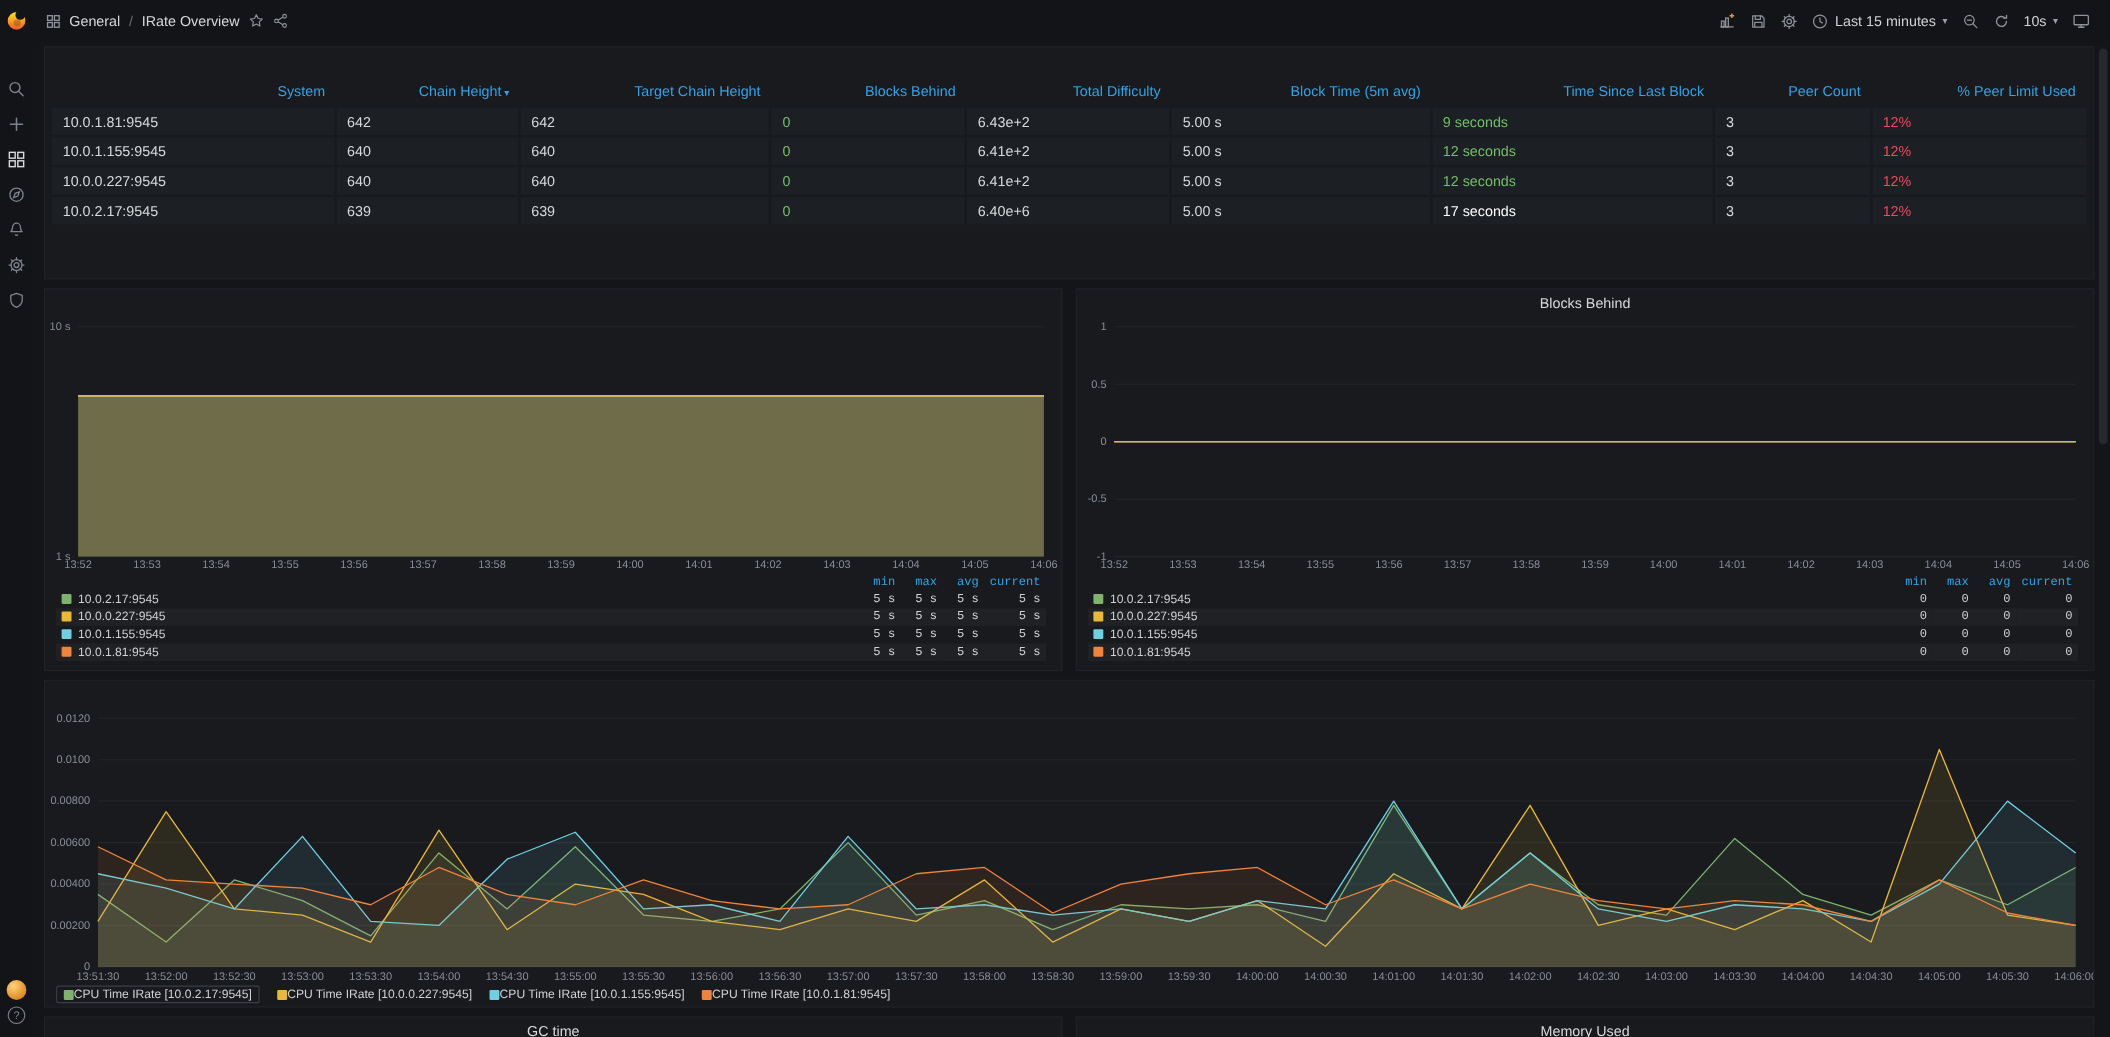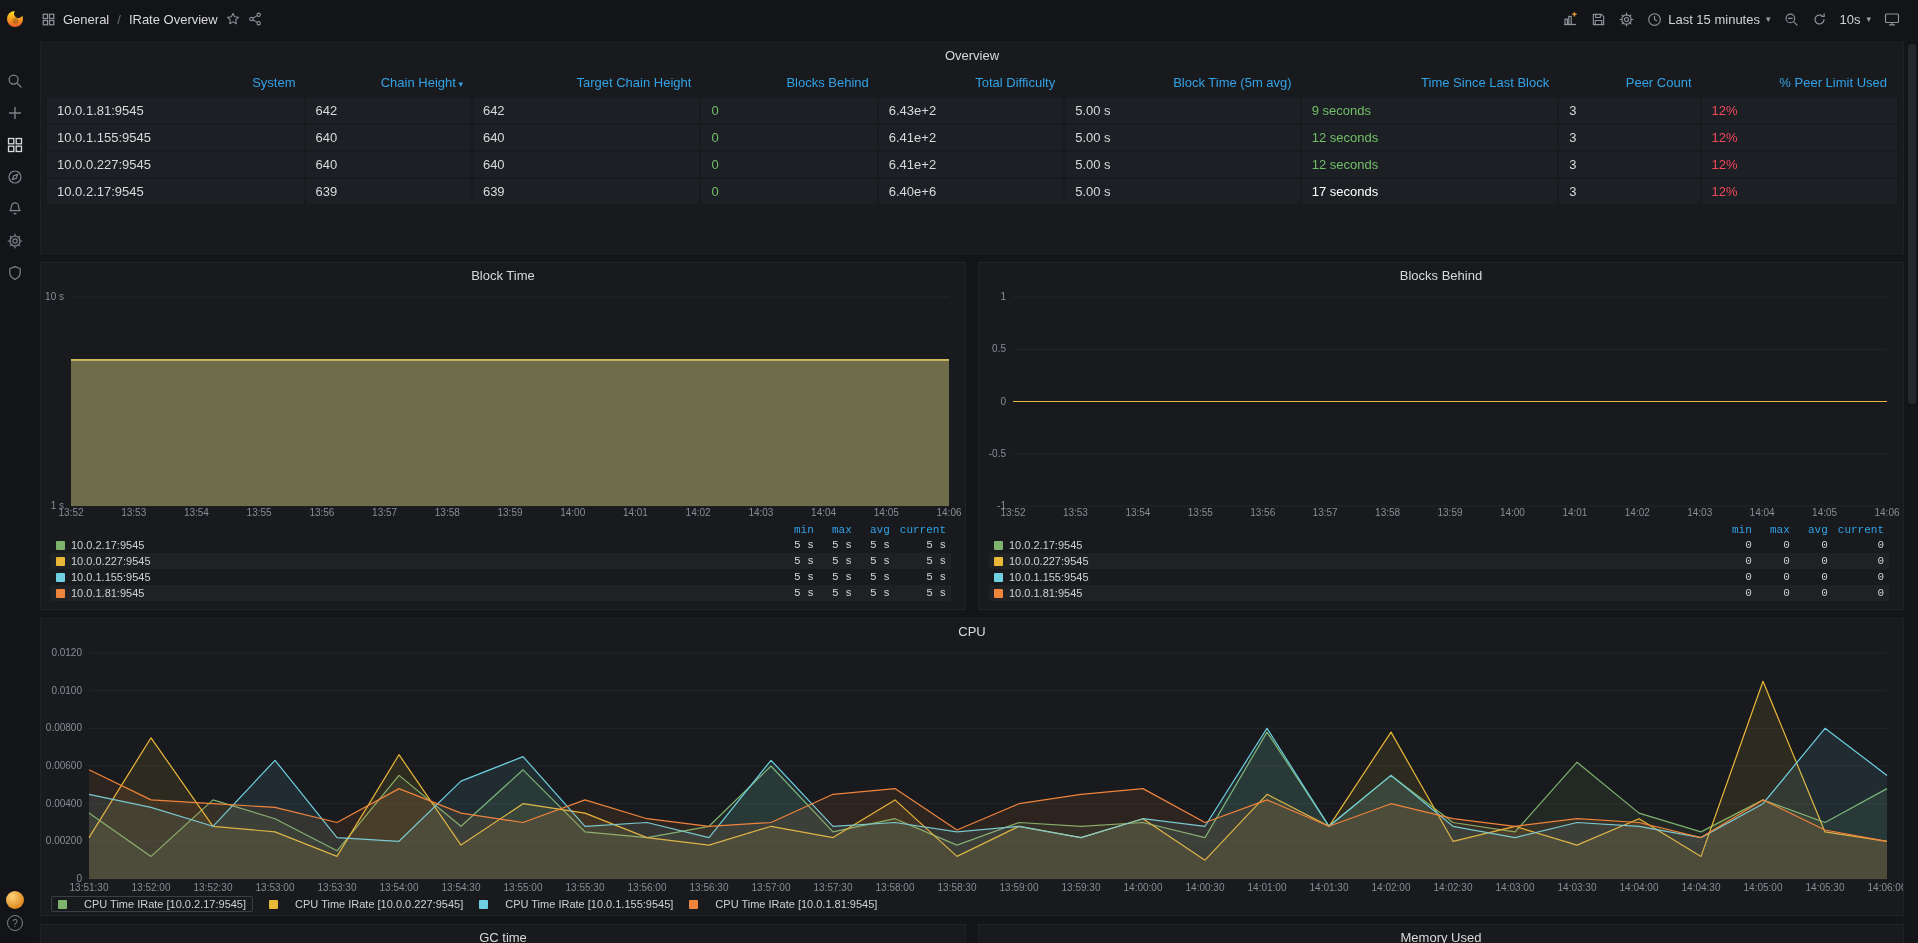--- a/index.html
+++ b/index.html
@@ -62,21 +62,21 @@
   .legend-tbl{width:100%;border-collapse:collapse;font-size:11px;color:#cfd1d4;}
   .legend-tbl th{color:var(--blue);font-weight:400;padding:1px 5px;}
   .legend-tbl th.val,.legend-tbl td.val{text-align:right;width:38px;white-space:nowrap;font-family:Liberation Mono, monospace;}
   .legend-tbl td{padding:2px 5px;}
   .legend-tbl tbody tr:nth-child(even){background:rgba(255,255,255,0.03);}
   .sq{display:inline-block;width:9px;height:9px;border-radius:1px;margin-right:6px;vertical-align:-1px;}
   .series-name{color:#cfd1d4;}
 
   
   #cpu-legend{position:absolute;left:10px;top:277px;display:flex;align-items:center;gap:16px;font-size:11px;color:#cfd1d4;}
-  .hleg-item{display:flex;align-items:center;gap:17px;white-space:nowrap;}
+  .hleg-item{display:flex;align-items:center;gap:0;white-space:nowrap;}
   .hleg-item.boxed{border:1px solid #3a3e45;border-radius:2px;padding:1px 6px;}
 
   
   #scrollbar-thumb{position:absolute;right:2px;top:44px;width:8px;height:360px;background:#26282d;border-radius:4px;}
 </style>
 </head>
 <body>
 
 <div id="app" data-interactable="false">
 
@@ -224,21 +224,20 @@
             <rect x="1.5" y="3" width="13" height="8.5" rx="1"></rect>
             <path d="M5.5 13.8h5M8 11.5v2.3"></path>
           </svg>
       </span>
     </div>
   </header>
 
   <div id="scrollbar-thumb" data-interactable="true"></div>
 
   <section class="panel" style="left:40px;top:42px;width:1864px;height:212px;" data-interactable="false">
-    <div class="panel-title" data-interactable="true">Overview</div>
     <table id="overview-table" data-interactable="false">
         <colgroup>
           <col style="width: 258px;">
           <col style="width: 167px;">
           <col style="width: 228px;">
           <col style="width: 177px;">
           <col style="width: 186px;">
           <col style="width: 236px;">
           <col style="width: 257px;">
           <col style="width: 142px;">
@@ -300,21 +299,20 @@
             <td data-interactable="false">5.00 s</td>
             <td data-interactable="false" style="color: #ffffff;">17 seconds</td>
             <td data-interactable="false">3</td>
             <td data-interactable="false" style="color: rgb(242, 73, 92);">12%</td>
           </tr>
         </tbody>
       </table>
   </section>
 
   <section class="panel" style="left:40px;top:262px;width:926px;height:348px;" data-interactable="false">
-    <div class="panel-title" data-interactable="true">Block Time</div>
     <div class="chart" id="blocktime-chart" data-interactable="false"><svg width="924" height="260" data-interactable="true">
           <line x1="30" x2="908" y1="34.0" y2="34.0" class="gridline"></line>
           <text x="23" y="37.0" text-anchor="end" class="ylab">10 s</text>
           <line x1="30" x2="908" y1="243.0" y2="243.0" class="gridline"></line>
           <text x="23" y="246.0" text-anchor="end" class="ylab">1 s</text>
           <text x="30.0" y="253" text-anchor="middle" class="xlab">13:52</text>
           <text x="92.7" y="253" text-anchor="middle" class="xlab">13:53</text>
           <text x="155.4" y="253" text-anchor="middle" class="xlab">13:54</text>
           <text x="218.1" y="253" text-anchor="middle" class="xlab">13:55</text>
           <text x="280.9" y="253" text-anchor="middle" class="xlab">13:56</text>
@@ -454,21 +452,20 @@
               <td class="val" data-interactable="false">0</td>
               <td class="val" data-interactable="false">0</td>
               <td class="val" data-interactable="false">0</td>
             </tr>
           </tbody>
         </table>
       </div>
   </section>
 
   <section class="panel" style="left:40px;top:618px;width:1864px;height:298px;" data-interactable="false">
-    <div class="panel-title" data-interactable="true">CPU</div>
     <div class="chart" id="cpu-chart" data-interactable="false"><svg width="1862" height="282" data-interactable="true">
           <line x1="48" x2="1846" y1="34.0" y2="34.0" class="gridline"></line>
           <text x="41" y="37.0" text-anchor="end" class="ylab">0.0120</text>
           <line x1="48" x2="1846" y1="71.7" y2="71.7" class="gridline"></line>
           <text x="41" y="74.7" text-anchor="end" class="ylab">0.0100</text>
           <line x1="48" x2="1846" y1="109.3" y2="109.3" class="gridline"></line>
           <text x="41" y="112.3" text-anchor="end" class="ylab">0.00800</text>
           <line x1="48" x2="1846" y1="147.0" y2="147.0" class="gridline"></line>
           <text x="41" y="150.0" text-anchor="end" class="ylab">0.00600</text>
           <line x1="48" x2="1846" y1="184.7" y2="184.7" class="gridline"></line>

